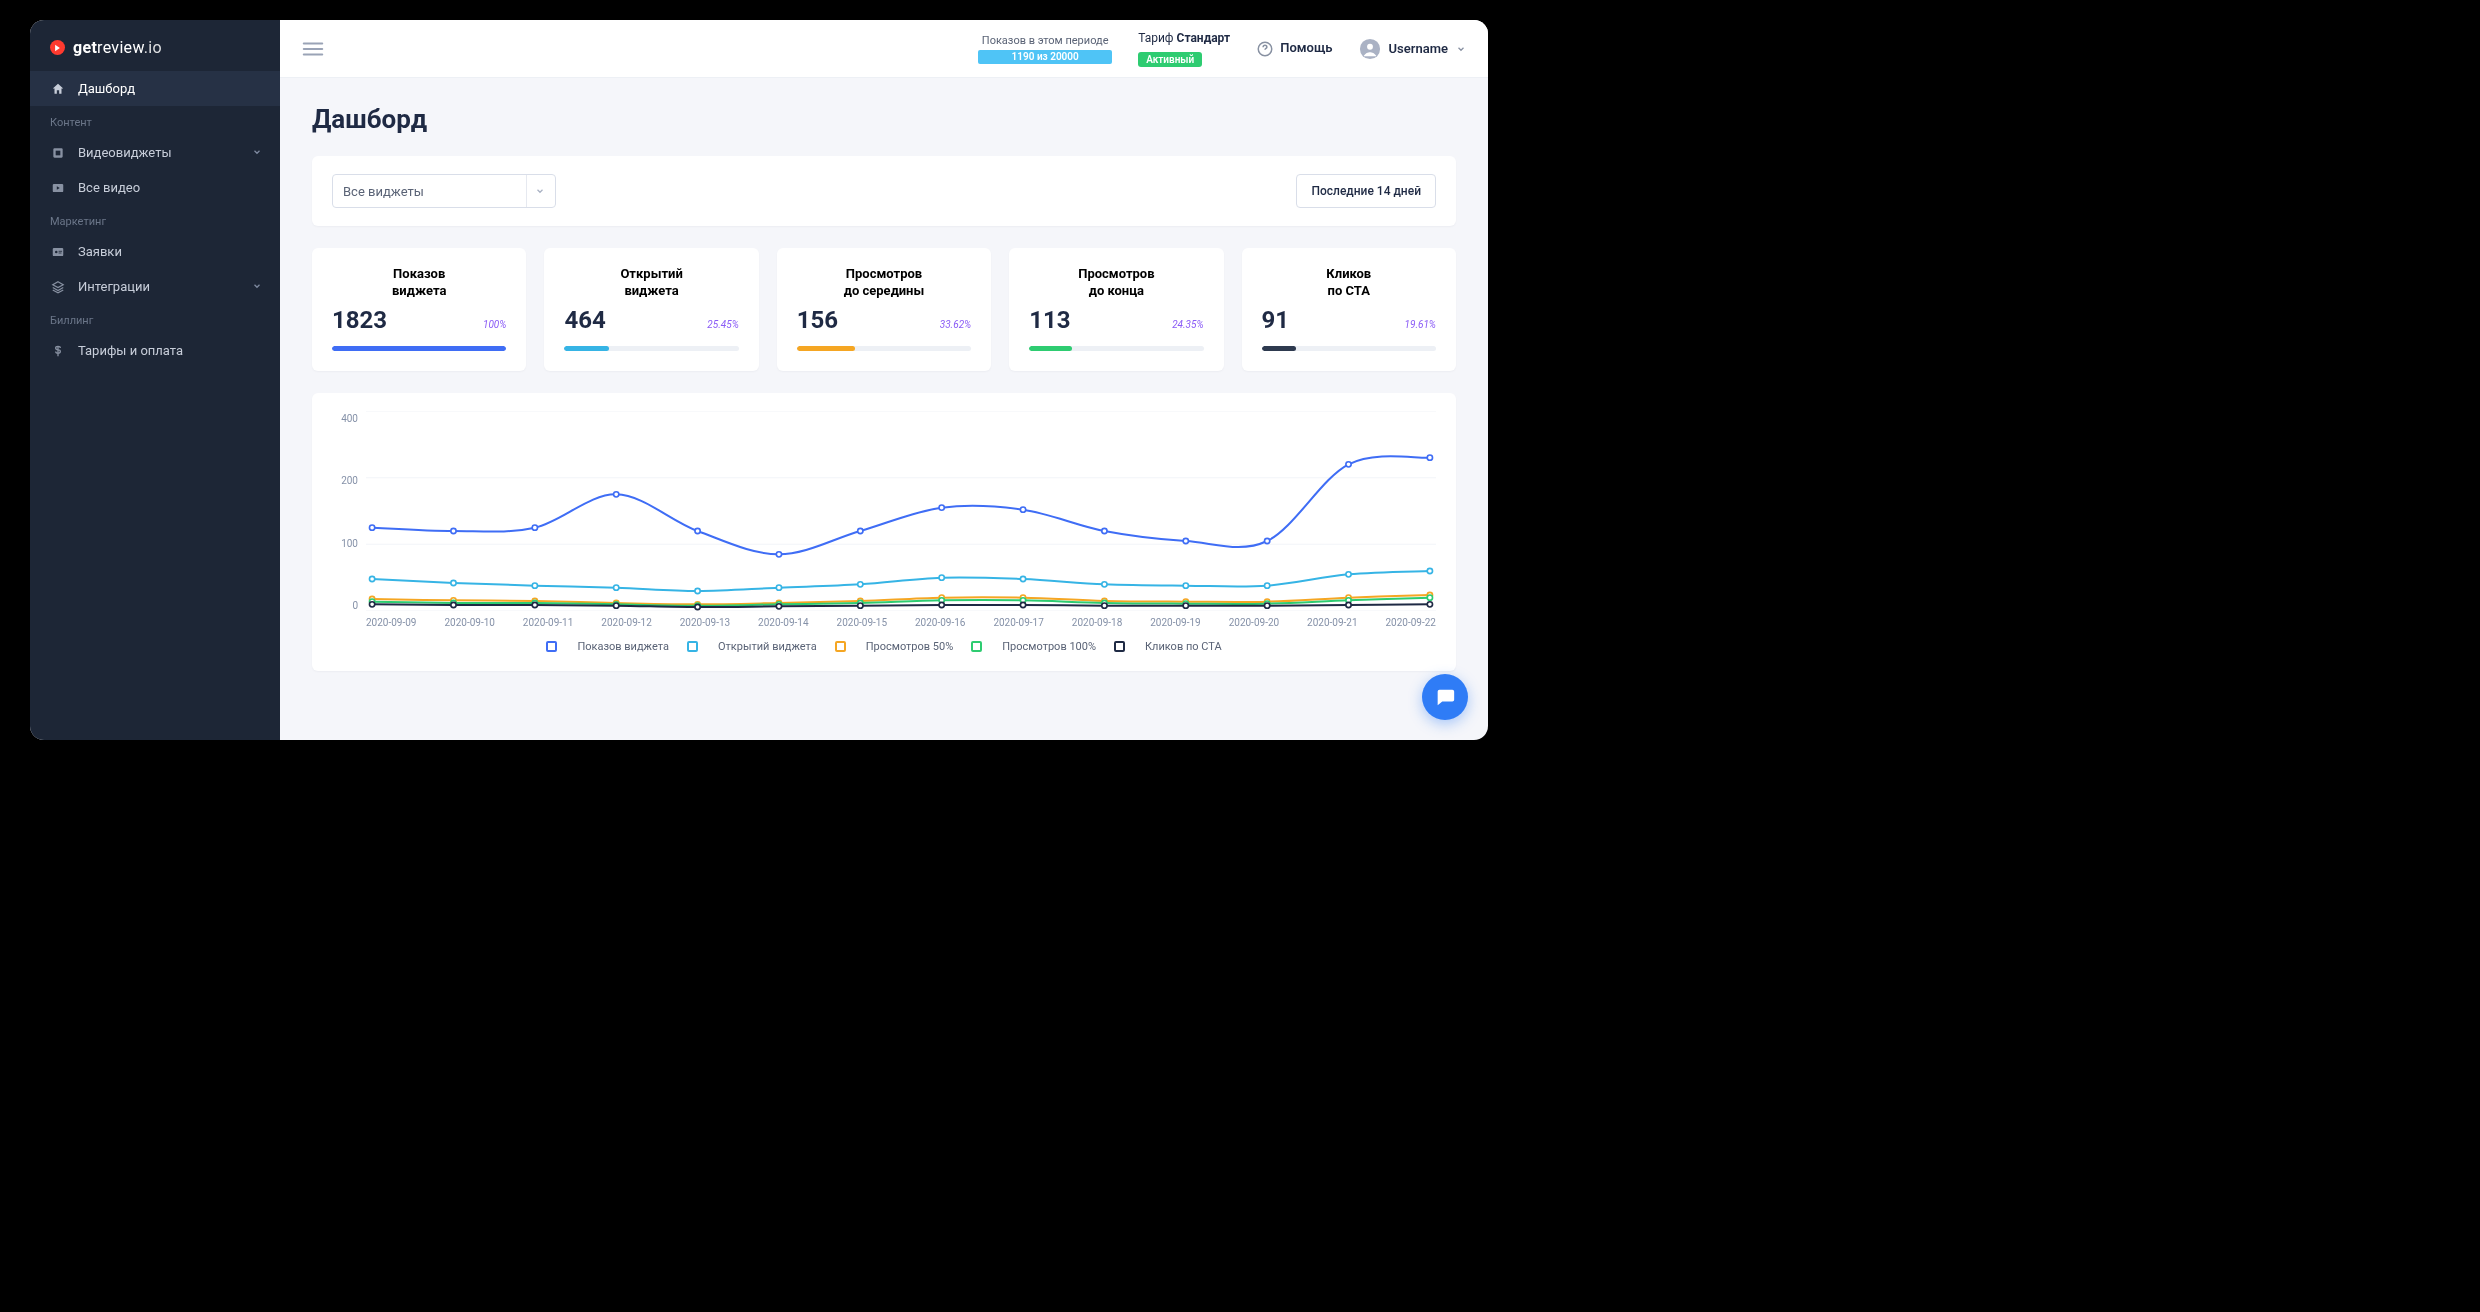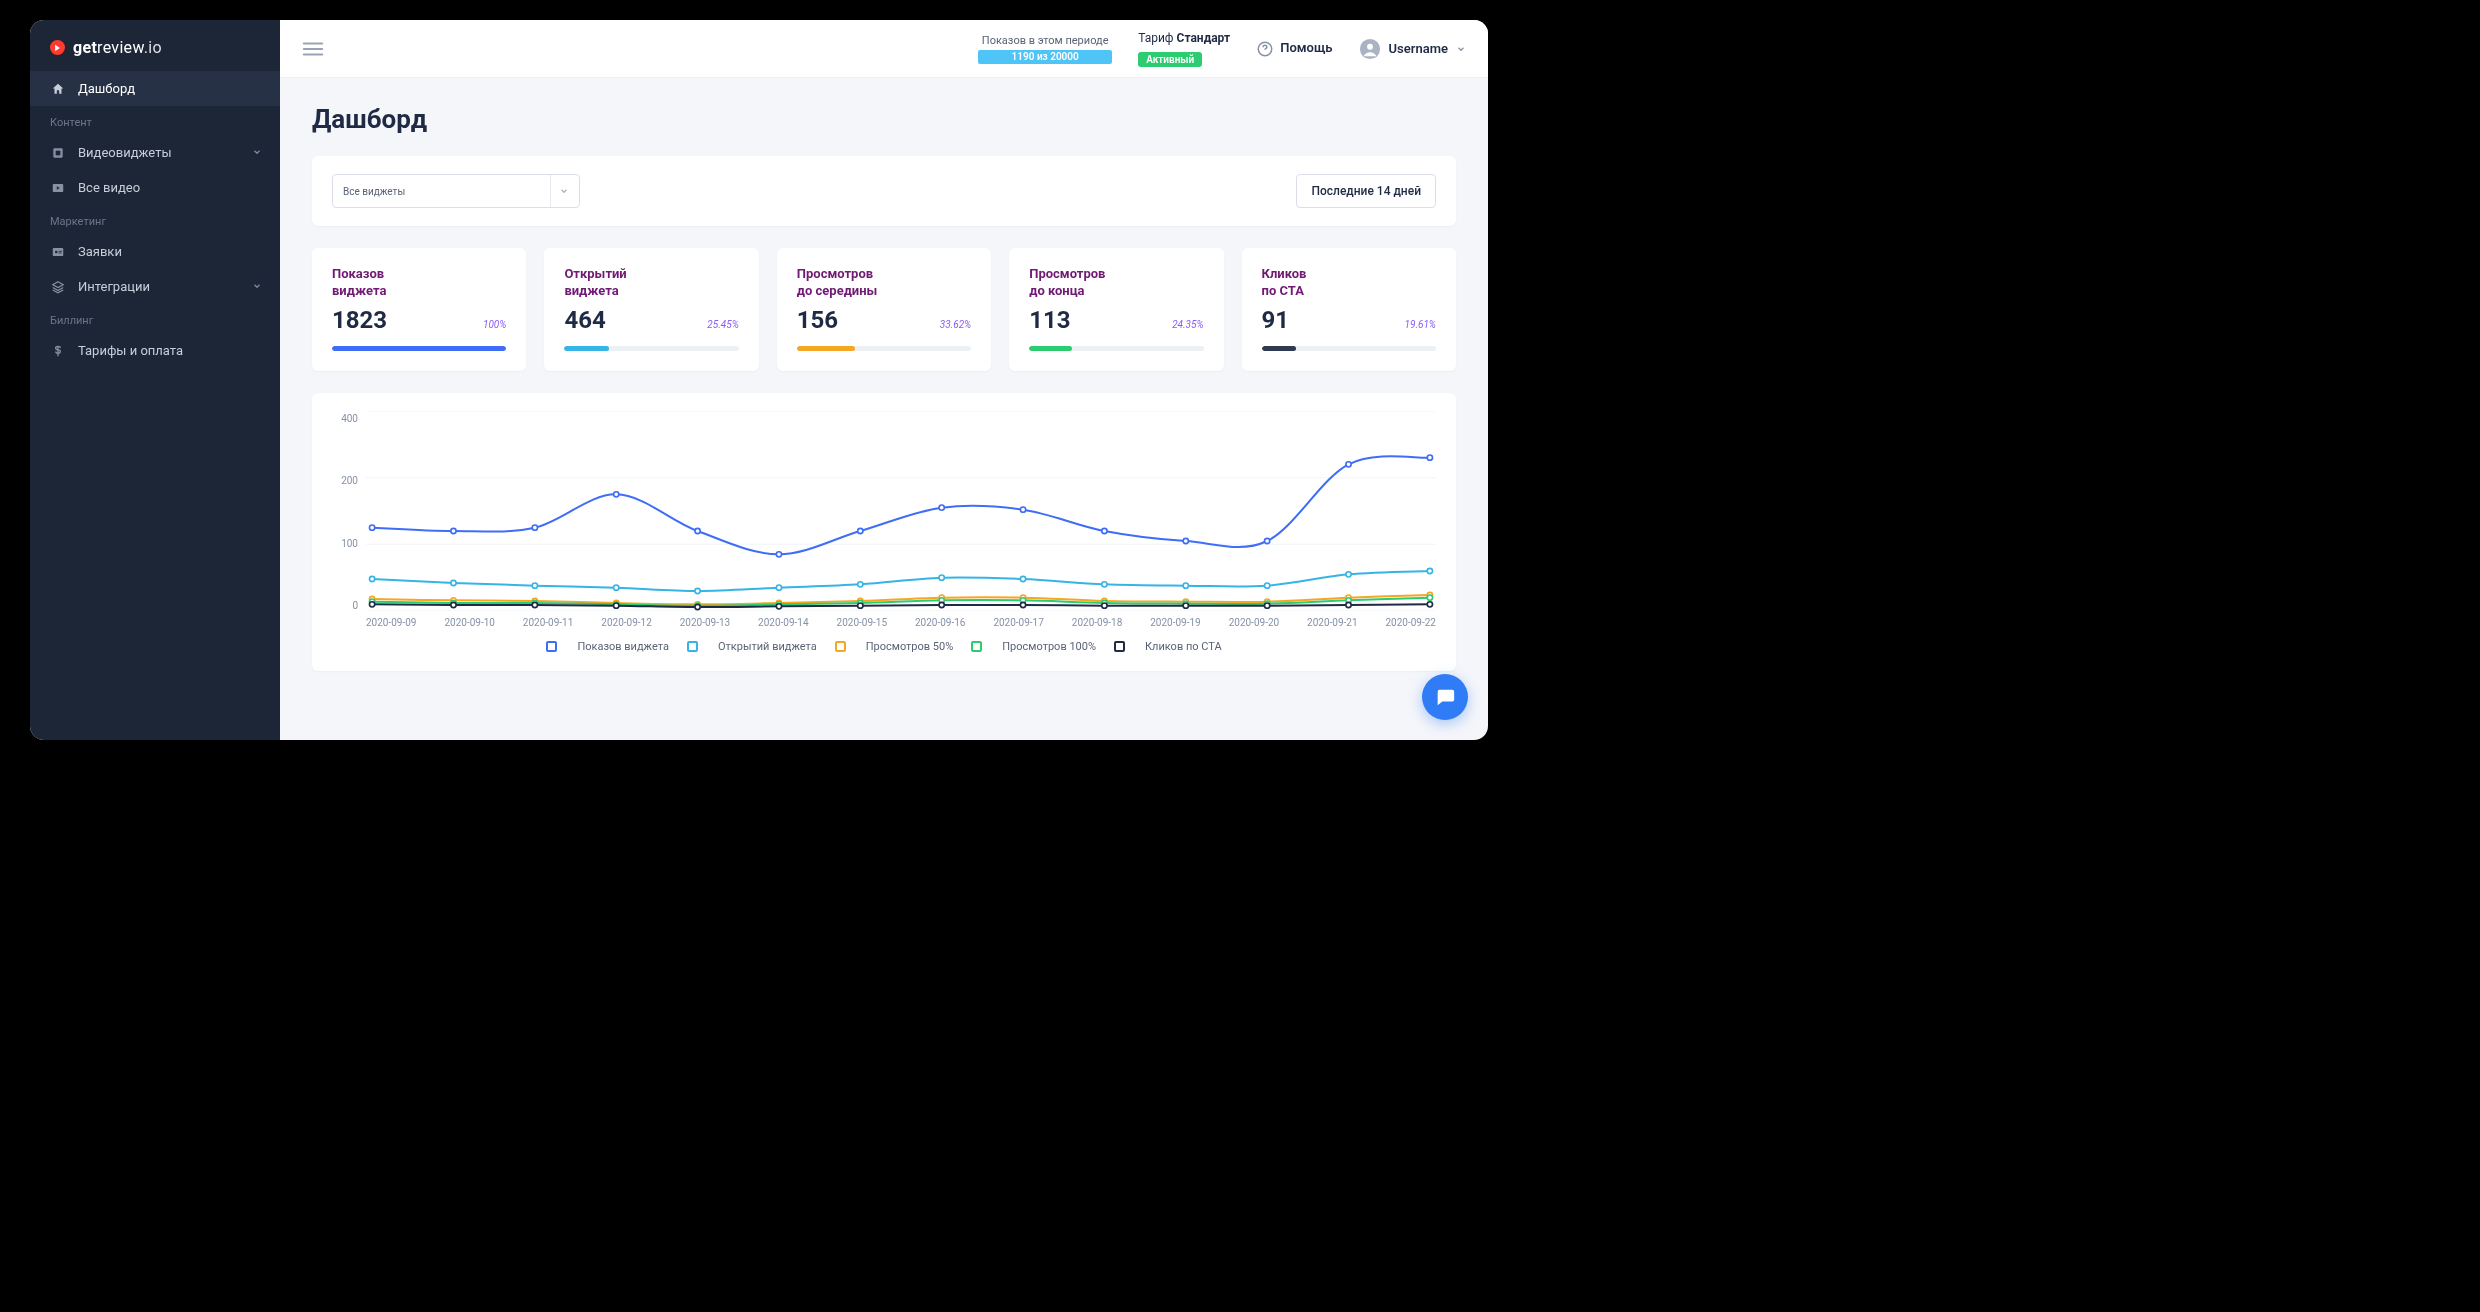--- a/index.html
+++ b/index.html
@@ -30,26 +30,26 @@
 .tariff-title b { font-weight: 700; }
 .tariff-badge { display: inline-block; font-size: 10px; color: #fff; background: #2ecc71; padding: 2px 8px; border-radius: 3px; font-weight: 600; }
 .help-link { display: flex; gap: 6px; color: #1f2a44; font-size: 13px; font-weight: 600; cursor:pointer;}
 .help-ico { width: 18px; height: 18px; color: #8891a2; }
 .user-block { display: flex; align-items: center; gap: 8px; cursor: pointer; }
 .avatar-ico { width: 22px; height: 22px; color: #aab2c4; }
 .user-name { font-size: 13px; color: #1f2a44; font-weight: 600; }
 .content { padding: 26px 32px; overflow-y: auto; flex: 1; }
 .page-title { font-size: 26px; font-weight: 700; color: #1f2a44; margin-bottom: 22px; }
 .filter-card { background: #fff; border-radius: 6px; padding: 18px 20px; display: flex; align-items: center; box-shadow: 0 1px 2px rgba(20,30,50,.04); margin-bottom: 22px; }
-.select { width: 248px; height: 34px; border: 1px solid #d9dee9; border-radius: 4px; display: flex; align-items: center; padding: 0 10px; font-size: 10px; color: #5a6376; cursor: pointer; }
+.select { width: 224px; height: 34px; border: 1px solid #d9dee9; border-radius: 4px; display: flex; align-items: center; padding: 0 10px; font-size: 13px; color: #5a6376; cursor: pointer; }
 .select-chev { margin-left: auto; color: #aab2c4; border-left: 1px solid #e6e9f0; padding-left: 8px; height:100%; display:flex; align-items:center;}
 .date-btn { margin-left: auto; height: 34px; border: 1px solid #d9dee9; border-radius: 4px; background: #fff; padding: 0 14px; font-size: 12px; color: #1f2a44; cursor: pointer; font-weight: 500; }
 .stats-row { display: grid; grid-template-columns: repeat(5, 1fr); gap: 18px; margin-bottom: 22px; }
 .stat-card { background: #fff; border-radius: 6px; padding: 18px 20px 20px 20px; box-shadow: 0 1px 2px rgba(20,30,50,.04); }
-.stat-label { font-size: 13px; font-weight: 700; color: #701a75; line-height: 1.3; min-height: 36px; }
+.stat-label { font-size: 13px; font-weight: 700; color: #000000; line-height: 1.3; min-height: 36px; text-align: center; }
 .stat-row { display: flex; align-items: baseline; justify-content: space-between; margin-top: 4px; margin-bottom: 12px; }
 .stat-value { font-size: 24px; font-weight: 700; color: #1f2a44; }
 .stat-pct { font-size: 10px; color: #8b5cf6; font-style: italic; }
 .stat-bar { width: 100%; height: 5px; background: #edf0f5; border-radius: 3px; overflow: hidden; }
 .stat-fill { height: 100%; border-radius: 3px; }
 .chart-card { background: #fff; border-radius: 6px; padding: 18px 20px 18px 20px; box-shadow: 0 1px 2px rgba(20,30,50,.04); }
 .chart-wrap { display: flex; gap: 8px; }
 .y-axis { display: flex; flex-direction: column; justify-content: space-between; height: 200px; text-align: right; font-size: 10px; color: #8591a8; padding-top: 2px; width: 26px; }
 .chart-area { flex: 1; position: relative; }
 .chart-svg { width: 100%; height: 200px; display: block; }

